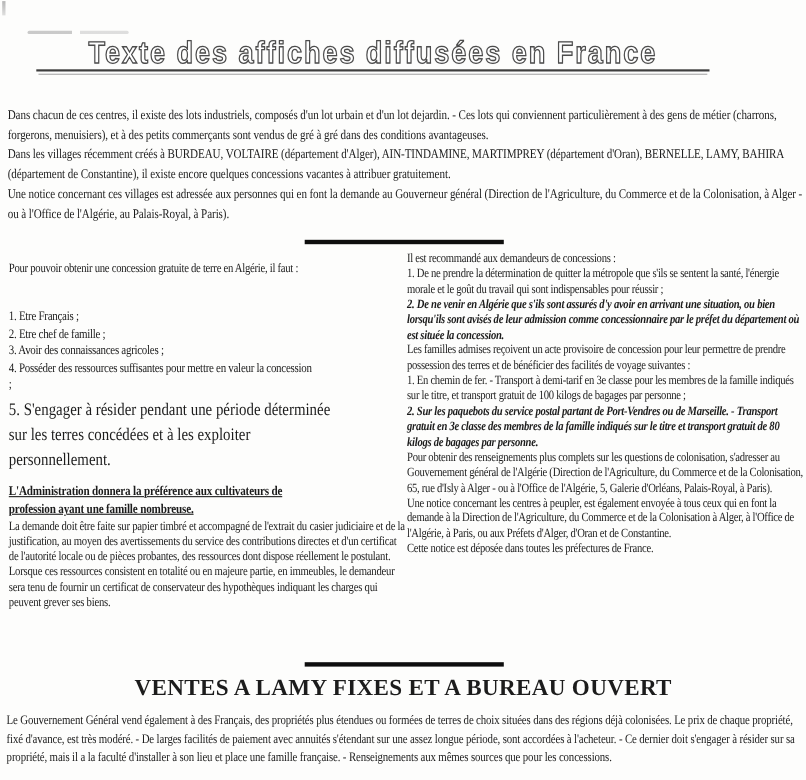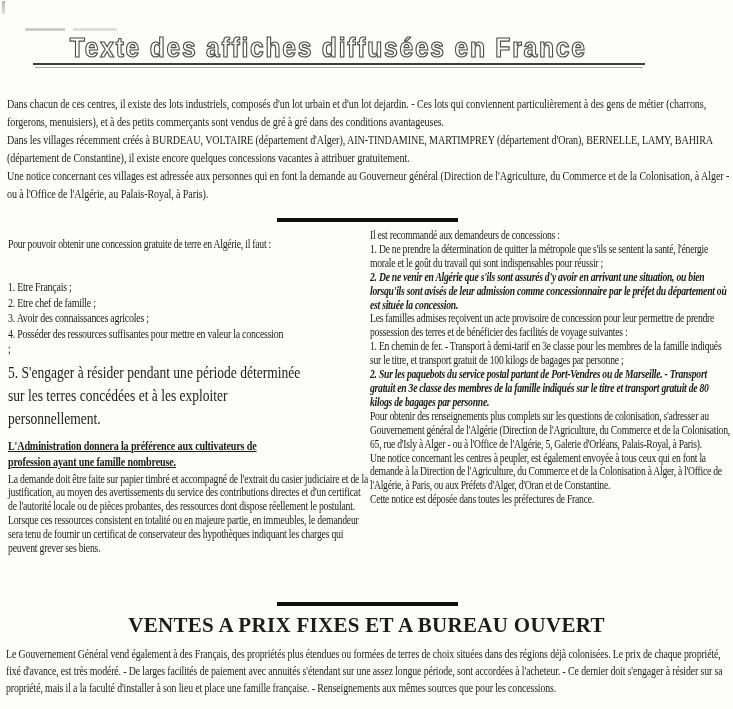--- a/index.html
+++ b/index.html
@@ -20,21 +20,21 @@
   }
   .artifact-smudge {
     position: absolute; left: 25px; top: 28px; width: 92px; height: 3px;
     border-radius: 2px; opacity: .8;
     background: linear-gradient(90deg, #bdbdbd 0 44%, transparent 44% 52%, #d6d6d6 52% 100%);
   }
 
   
   .title-wrap {
     position: absolute; left: 33px; top: 33px; width: 612px;
-    text-align: left; padding-bottom: 1px;
+    text-align: center; padding-bottom: 1px;
     border-bottom: 2px solid #3e3e3e;
   }
   .title-wrap::after {
     content: ""; position: absolute; left: 2px; right: 2px; bottom: -5px;
     height: 1px; background: #a8a8a8;
   }
   .title {
     margin: 0;
     font-family: "Liberation Sans", sans-serif;
     font-weight: bold; font-size: 28px; line-height: 29px;
@@ -132,16 +132,16 @@
     <span class="seg prose">Les familles admises reçoivent un acte provisoire de concession pour leur permettre de prendre possession des terres et de bénéficier des facilités de voyage suivantes :
 1. En chemin de fer. - Transport à demi-tarif en 3e classe pour les membres de la famille indiqués sur le titre, et transport gratuit de 100 kilogs de bagages par personne ;</span>
     <span class="seg prose emph">2. Sur les paquebots du service postal partant de Port-Vendres ou de Marseille. - Transport gratuit en 3e classe des membres de la famille indiqués sur le titre et transport gratuit de 80 kilogs de bagages par personne.</span>
     <span class="seg prose">Pour obtenir des renseignements plus complets sur les questions de colonisation, s'adresser au Gouvernement général de l'Algérie (Direction de l'Agriculture, du Commerce et de la Colonisation, 65, rue d'Isly à Alger - ou à l'Office de l'Algérie, 5, Galerie d'Orléans, Palais-Royal, à Paris).
 Une notice concernant les centres à peupler, est également envoyée à tous ceux qui en font la demande à la Direction de l'Agriculture, du Commerce et de la Colonisation à Alger, à l'Office de l'Algérie, à Paris, ou aux Préfets d'Alger, d'Oran et de Constantine.
 Cette notice est déposée dans toutes les préfectures de France.</span>
   </section>
 
   <div class="rule rule-bottom"></div>
 
-  <h2 class="sales-heading">VENTES A PRIX FIXES ET A BUREAU OUVERT</h2>
+  <h2 class="sales-heading">VENTES A LAMY FIXES ET A BUREAU OUVERT</h2>
   <p class="sales-body">Le Gouvernement Général vend également à des Français, des propriétés plus étendues ou formées de terres de choix situées dans des régions déjà colonisées. Le prix de chaque propriété, fixé d'avance, est très modéré. - De larges facilités de paiement avec annuités s'étendant sur une assez longue période, sont accordées à l'acheteur. - Ce dernier doit s'engager à résider sur sa propriété, mais il a la faculté d'installer à son lieu et place une famille française. - Renseignements aux mêmes sources que pour les concessions.</p>
 
 </div>
 
 </body></html>

